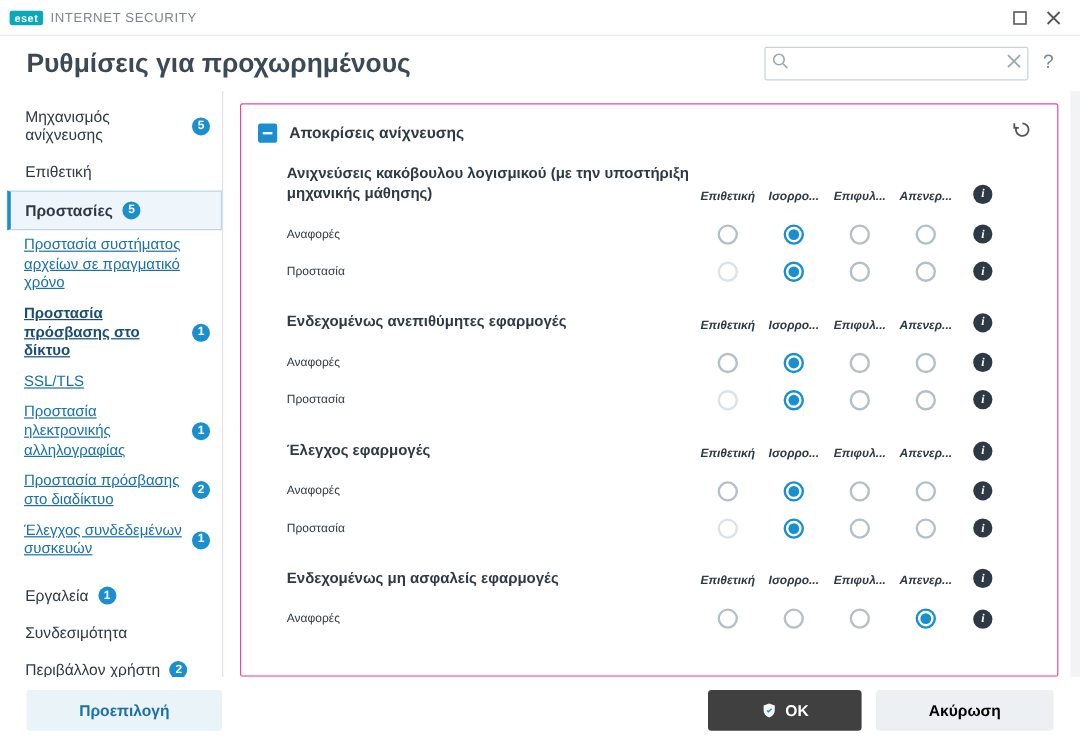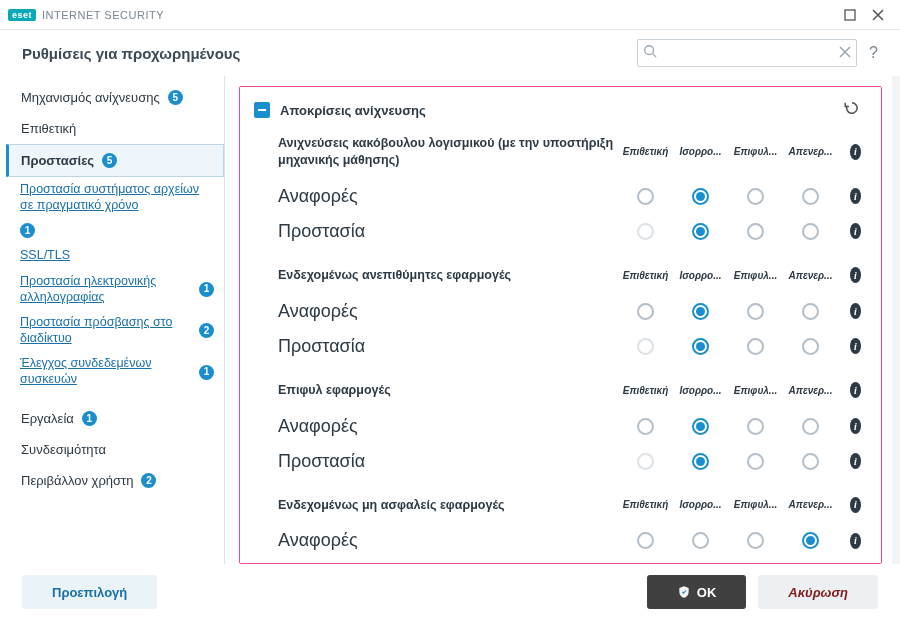--- a/index.html
+++ b/index.html
@@ -5,64 +5,64 @@
     * { box-sizing: border-box; margin: 0; padding: 0; font-family: "Segoe UI", Arial, sans-serif; }
     body { width: 900px; height: 620px; background: #fff; overflow: hidden; display: flex; flex-direction: column; }
     .titlebar { height: 30px; display: flex; align-items: center; padding: 0 8px; border-bottom: 1px solid #e8e8e8; }
     .brand { display: flex; align-items: center; gap: 6px; justify-content: center; }
     .brand-badge { background:#0aa9b8; color:#fff; font-size:9px; font-weight:700; padding:1px 4px; border-radius:2px; letter-spacing:0.5px; }
     .brand-text { font-size:11px; color:#7a8691; letter-spacing:0.5px; font-weight:400; }
     .titlebar-spacer { flex:1; }
     .win-btn { width:28px; height:28px; display:flex; align-items:center; justify-content:center; color:#555; cursor:pointer; }
     .win-btn svg { width:12px; height:12px; }
     .header { height:46px; display:flex; align-items:center; padding:0 22px; }
-    .header h1 { font-size:15px; font-weight:600; color:#3b4a56; }
+    .header h1 { font-size:22px; font-weight:600; color:#3b4a56; }
     .header-spacer { flex:1; }
     .search-wrap { position:relative; width:220px; }
     .search-input { width:100%; height:28px; border:1px solid #c9d2d9; border-radius:2px; padding:0 26px 0 26px; font-size:12px; outline:none; }
     .search-ic { position:absolute; left:6px; top:50%; transform:translateY(-50%); color:#9aa6b1; }
     .search-clear { position:absolute; right:6px; top:50%; transform:translateY(-50%); color:#9aa6b1; cursor:pointer; }
     .help-btn { margin-left:12px; color:#7a8691; font-size:16px; cursor:pointer; }
     .body { flex:1; display:flex; min-height:0; }
-    .sidebar { width:225px; border-right:1px solid #e0e4e8; padding:6px 0 6px 6px; overflow-y:auto; }
+    .sidebar { width:186px; border-right:1px solid #e0e4e8; padding:6px 0 6px 6px; overflow-y:auto; }
     .sb-item { display:flex; align-items:center; gap:8px; padding:8px 10px 8px 12px; font-size:13px; color:#2d3a45; cursor:pointer; border-left:3px solid transparent; }
     .sb-item.top { font-weight:400; color:#2d3a45; }
     .sb-item.selected { background:#eef6fb; border:1px solid #bcd6e8; border-left:3px solid #1a8fcf; font-weight:600; }
     .sb-sub { display:flex; align-items:center; gap:6px; padding:5px 10px 5px 14px; font-size:12.5px; color:#1971a8; cursor:pointer; line-height:1.25; }
     .sb-sub .label { text-decoration: none; }
     .sb-sub.active .label { text-decoration: underline; font-weight:600; color:#1a4e74; }
     .sb-sub.underlined .label { text-decoration: underline; }
     .badge { background:#1a8fcf; color:#fff; font-size:10px; border-radius:8px; min-width:15px; height:15px; display:inline-flex; align-items:center; justify-content:center; padding:0 4px; font-weight:600; }
     .content { flex:1; padding:10px 10px 0 14px; overflow:hidden; display:flex; flex-direction:column; }
     .panel { background:#fff; border:1px solid #ec4899; border-radius:2px; flex:1; overflow-y:auto; padding:12px 20px 4px 14px; position:relative; }
     .panel-head { display:flex; align-items:center; gap:10px; margin-bottom:14px; }
     .collapse-btn { width:16px; height:16px; background:#1a8fcf; border-radius:2px; display:flex; align-items:center; justify-content:center; cursor:pointer; }
     .collapse-btn .bar { width:8px; height:2px; background:#fff; }
     .panel-title { font-size:13px; font-weight:700; color:#2d3a45; }
     .revert { margin-left:auto; color:#555; cursor:pointer; }
     .group { margin-bottom:18px; padding-left:24px; }
-    .group-head { display:flex; align-items:center; margin-bottom:10px; }
+    .group-head { display:flex; align-items:flex-end; margin-bottom:10px; }
     .group-title { font-size:12.5px; font-weight:700; color:#2d3a45; flex:0 0 340px; line-height:1.35; }
     .col-labels { display:flex; gap:0; }
     .col-label { width:55px; font-size:10px; color:#2d3a45; font-weight:600; white-space:nowrap; overflow:hidden; text-overflow:ellipsis; text-align:center;font-style:italic; }
     .info-ic { margin-left:12px; width:16px; height:16px; border-radius:50%; background:#2d3a45; color:#fff; font-size:10px; font-weight:700; display:flex; align-items:center; justify-content:center; cursor:pointer; font-style:italic; font-family:Georgia,serif; }
     .row { display:flex; align-items:center; padding:7px 0; }
-    .row-label { flex:0 0 340px; font-size:18px; color:#2d3a45; }
+    .row-label { flex:0 0 340px; font-size:10px; color:#2d3a45; }
     .radios { display:flex; }
     .radio { width:55px; display:flex; justify-content:center; }
     .radio-ctl { width:17px; height:17px; border:2px solid #b4bfc9; border-radius:50%; background:#fff; cursor:pointer; display:flex; align-items:center; justify-content:center; }
     .radio-ctl.disabled { border-color:#dce2e7; cursor:default; }
     .radio-ctl.selected { border-color:#1a8fcf; }
     .radio-ctl.selected::after { content:""; width:9px; height:9px; background:#1a8fcf; border-radius:50%; }
     .footer { height:56px; display:flex; align-items:center; padding:0 22px; gap:12px; }
     .footer-spacer { flex:1; }
-    .btn { height:34px; padding:0 30px; border-radius:3px; font-size:13px; font-weight:600; display:flex; align-items:center; gap:6px; cursor:pointer; border:none; }
+    .btn { height:34px; padding:0 44px; border-radius:3px; font-size:13px; font-weight:600; display:flex; align-items:center; gap:6px; cursor:pointer; border:none; }
     .btn-default { background:#eaf3f8; color:#1a6fa3; }
     .btn-primary { background:#404040; color:#fff; }
-    .btn-secondary { background:#edf0f2; color:#7f1d1d;font-style:italic; }
+    .btn-secondary { background:#edf0f2; color:#000000; }
     .outer-scroll { width:8px; background:#f1f3f5; }
     .sb-sep { height:10px; }
   </style>
 </head>
 <body>
 
 <div class="titlebar">
   <div class="brand">
     <span class="brand-badge">eset</span>
     <span class="brand-text">INTERNET SECURITY</span>
@@ -111,20 +111,21 @@
           <span class="label">Επιθετική</span>
         </div>
         <div class="sb-item top selected">
           <span class="label">Προστασίες</span>
           <span class="badge">5</span>
         </div>
         <div class="sb-sub underlined">
           <span class="label">Προστασία συστήματος αρχείων σε πραγματικό χρόνο</span>
         </div>
         <div class="sb-sub underlined active">
+          <span class="label">Προστασία πρόσβασης στο δίκτυο</span>
           <span class="badge">1</span>
         </div>
         <div class="sb-sub underlined">
           <span class="label">SSL/TLS</span>
         </div>
         <div class="sb-sub underlined">
           <span class="label">Προστασία ηλεκτρονικής αλληλογραφίας</span>
           <span class="badge">1</span>
         </div>
         <div class="sb-sub underlined">
@@ -256,21 +257,21 @@
                 </div>
                 <div class="radio">
                   <div class="radio-ctl"></div>
                 </div>
               </div>
               <div class="info-ic">i</div>
             </div>
           </div>
           <div class="group">
             <div class="group-head">
-              <div class="group-title">Επιφυλ εφαρμογές</div>
+              <div class="group-title">Έλεγχος εφαρμογές</div>
               <div class="col-labels">
                 <div class="col-label">Επιθετική</div>
                 <div class="col-label">Ισορρο...</div>
                 <div class="col-label">Επιφυλ...</div>
                 <div class="col-label">Απενερ...</div>
               </div>
               <div class="info-ic">i</div>
             </div>
             <div class="row">
               <div class="row-label">Αναφορές</div>

